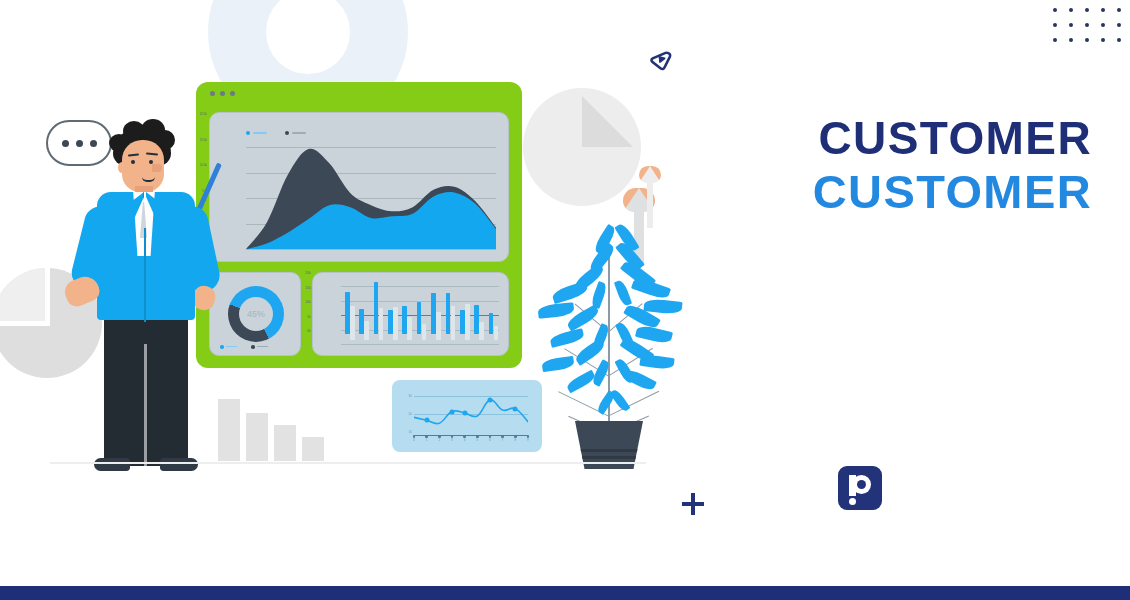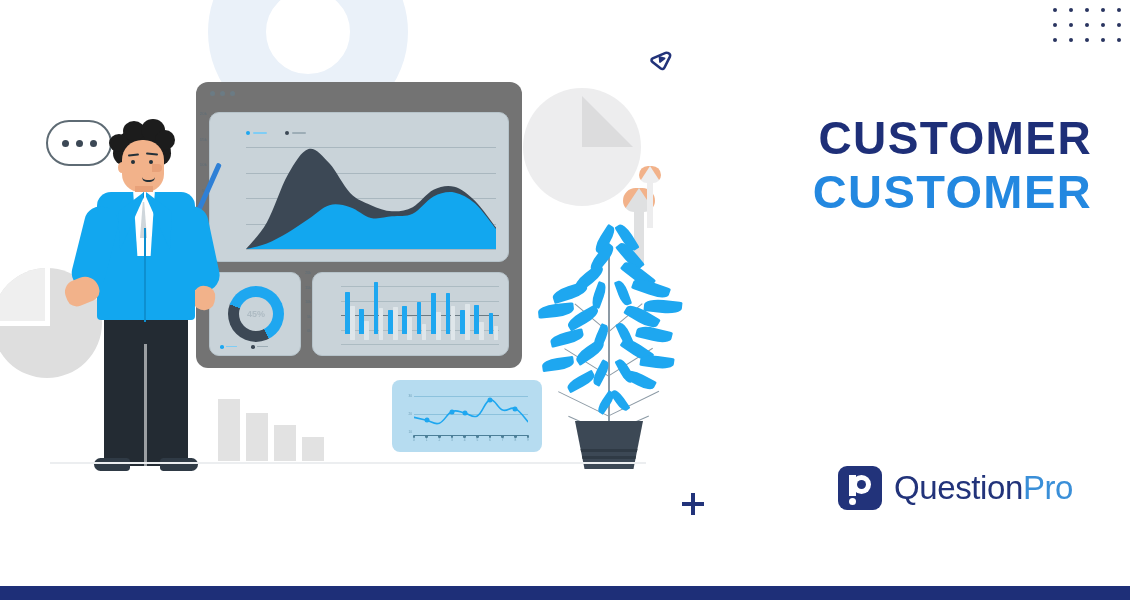--- a/index.html
+++ b/index.html
@@ -59,21 +59,21 @@
   .plus-mark { position:absolute; left:682px; top:493px; width:22px; height:22px; }
   .plus-mark b, .plus-mark i {
     position:absolute; background:#22337a; display:block;
   }
   .plus-mark b { left:9px; top:0; width:4px; height:22px; }
   .plus-mark i { left:0; top:9px; width:22px; height:4px; }
 
   
   .dash {
     position:absolute; left:196px; top:82px; width:326px; height:286px;
-    background:#737373; border-radius:12px;
+    background:#84cc16; border-radius:12px;
   }
   .dash-bar { position:absolute; left:0; top:0; right:0; height:22px; }
   .dash-bar span { position:absolute; top:9px; width:5px; height:5px; border-radius:50%; background:#6b7b84; }
 
   .panel { position:absolute; background:#c9d3d9; border:1px solid #b6c3ca; border-radius:10px; }
   .panel-main { left:13px; top:30px; width:300px; height:150px; }
   .panel-donut { left:13px; top:190px; width:92px; height:84px; }
   .panel-bars { left:116px; top:190px; width:197px; height:84px; }
 
   
@@ -526,19 +526,16 @@
     <div class="l3">CUSTOMER</div>
   </div>
 
   <div class="logo">
     <div class="mark">
       <div class="bowl"></div>
         <div class="stem"></div>
         <div class="bowl-in"></div>
         <div class="dot"></div>
     </div>
-    <div class="wordmark">
-      <span class="a">Question</span><span class="b">Pro</span>
-    </div>
   </div>
 
   <div class="bottom-bar"></div>
 </div>
 
 </body></html>

